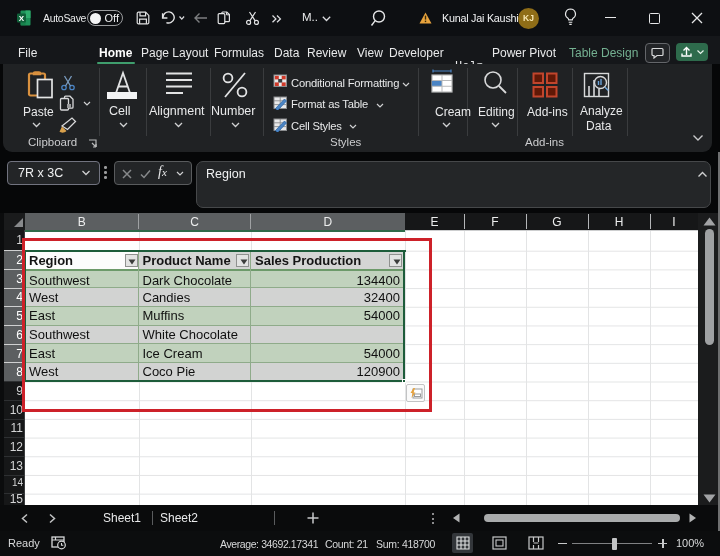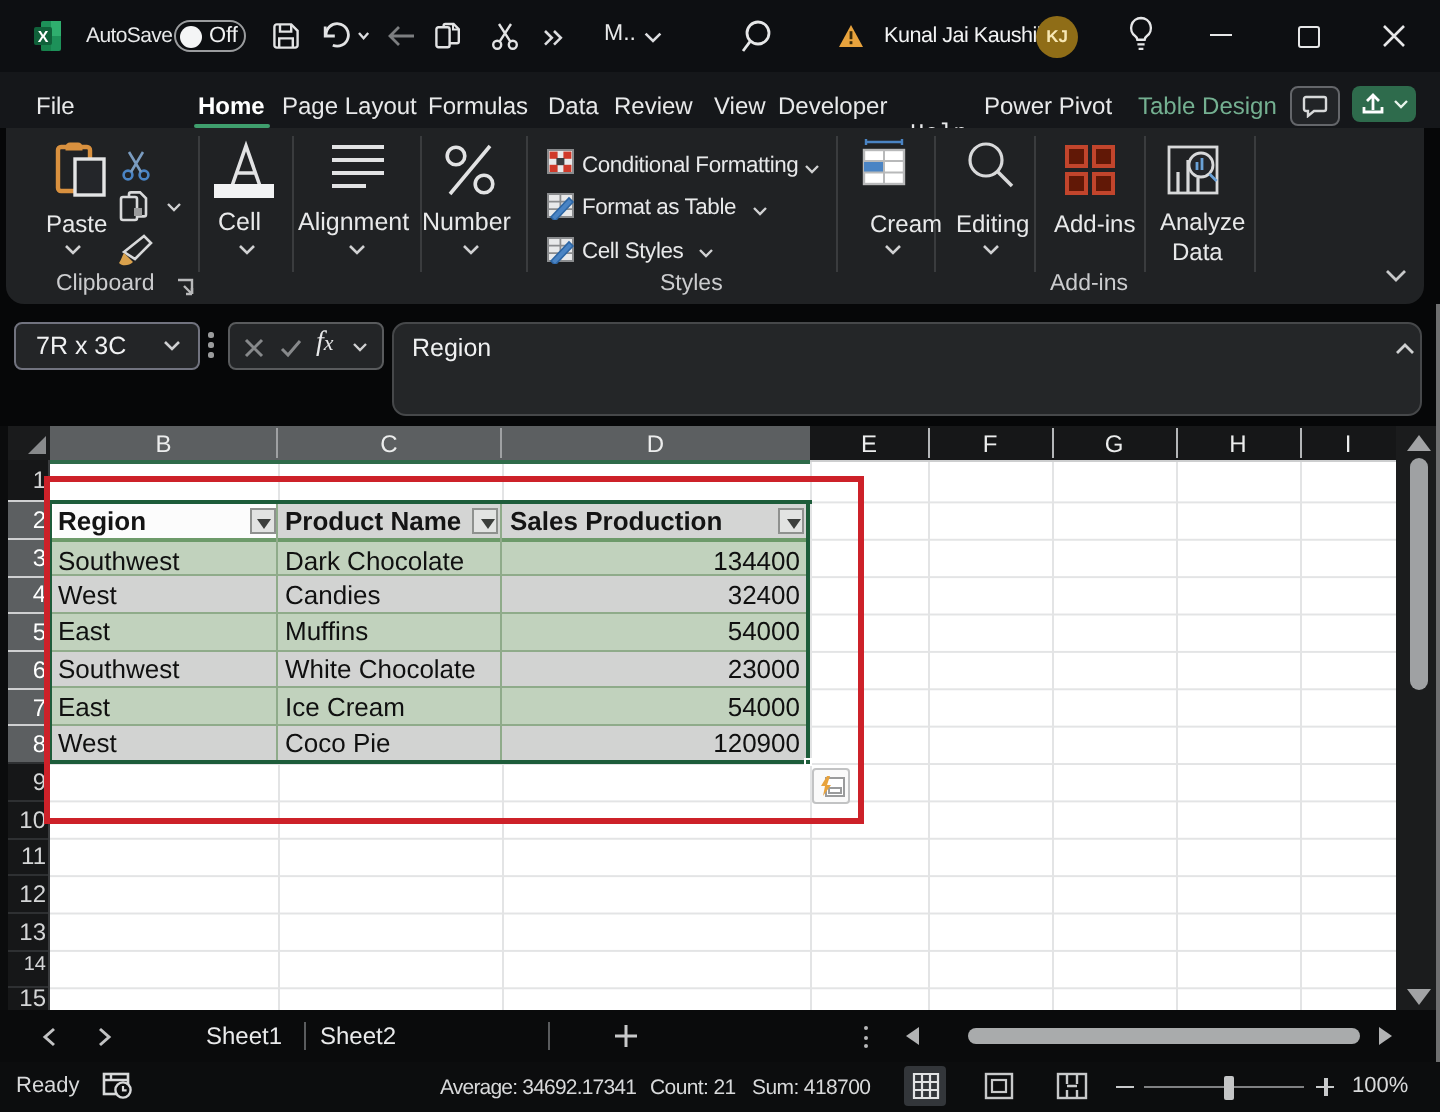--- a/index.html
+++ b/index.html
@@ -427,21 +427,20 @@
 <div class="abs txt" style="left:142.5px;top:59.7px;font-size:13px;color:#101010;">Dark Chocolate</div>
 <div class="abs txt" style="left:250px;top:59.7px;width:150px;text-align:right;font-size:13px;color:#101010;">134400</div>
 <div class="abs txt" style="left:29px;top:76.6px;font-size:13px;color:#101010;">West</div>
 <div class="abs txt" style="left:142.5px;top:76.6px;font-size:13px;color:#101010;">Candies</div>
 <div class="abs txt" style="left:250px;top:76.6px;width:150px;text-align:right;font-size:13px;color:#101010;">32400</div>
 <div class="abs txt" style="left:29px;top:95.3px;font-size:13px;color:#101010;">East</div>
 <div class="abs txt" style="left:142.5px;top:95.3px;font-size:13px;color:#101010;">Muffins</div>
 <div class="abs txt" style="left:250px;top:95.3px;width:150px;text-align:right;font-size:13px;color:#101010;">54000</div>
 <div class="abs txt" style="left:29px;top:114.0px;font-size:13px;color:#101010;">Southwest</div>
 <div class="abs txt" style="left:142.5px;top:114.0px;font-size:13px;color:#101010;">White Chocolate</div>
-<div class="abs txt" style="left:250px;top:114.0px;width:150px;text-align:right;font-size:13px;color:#101010;">23000</div>
 <div class="abs txt" style="left:29px;top:132.7px;font-size:13px;color:#101010;">East</div>
 <div class="abs txt" style="left:142.5px;top:132.7px;font-size:13px;color:#101010;">Ice Cream</div>
 <div class="abs txt" style="left:250px;top:132.7px;width:150px;text-align:right;font-size:13px;color:#101010;">54000</div>
 <div class="abs txt" style="left:29px;top:151.4px;font-size:13px;color:#101010;">West</div>
 <div class="abs txt" style="left:142.5px;top:151.4px;font-size:13px;color:#101010;">Coco Pie</div>
 <div class="abs txt" style="left:250px;top:151.4px;width:150px;text-align:right;font-size:13px;color:#101010;">120900</div>
 <div class="abs" style="left:124.5px;top:40.5px;width:13px;height:13px;background:#e2e3e2;border:1px solid #8f918f;box-sizing:border-box;">
       <svg style="position:absolute;left:2.5px;top:4px;" width="8" height="6" viewBox="0 0 8 6">
         <path d="M0.5 0.5 h7 L4 5.5 Z" fill="#3c3e3c"></path>
       </svg>

